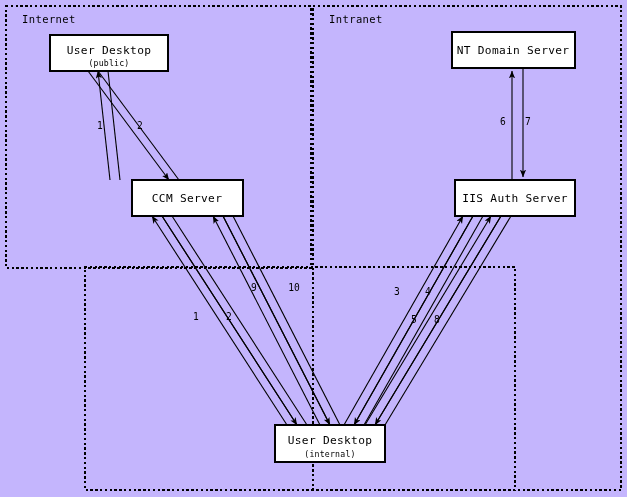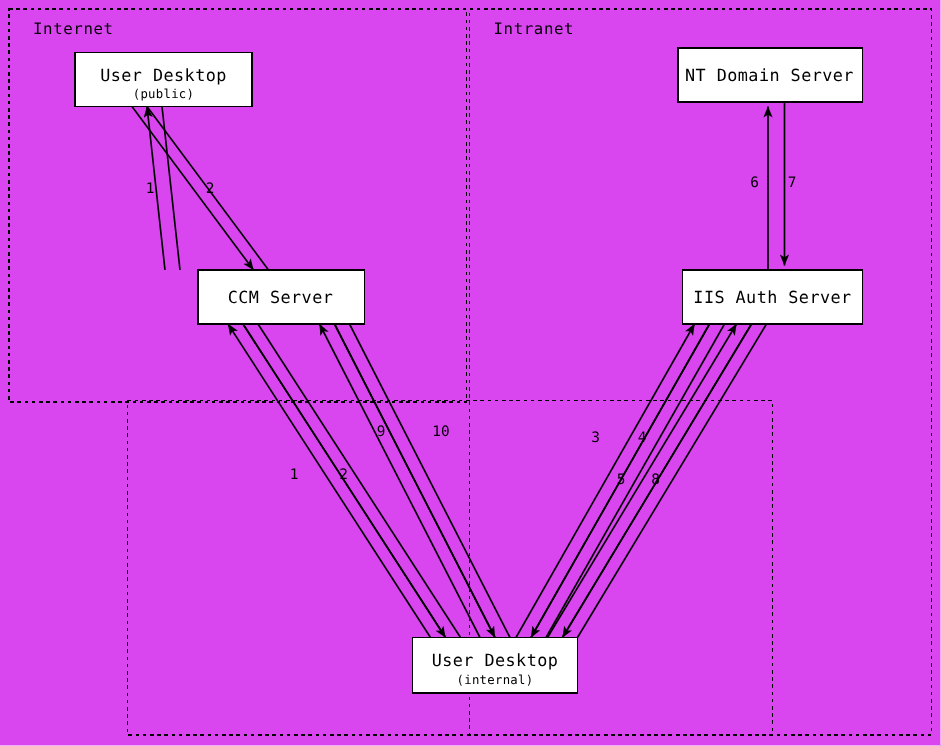--- a/index.html
+++ b/index.html
@@ -10,21 +10,21 @@
   body {
     width: 627px;
     height: 497px;
     font-family: "DejaVu Sans Mono", monospace;
     overflow: hidden;
   }
   #diagram-root {
     position: relative;
     width: 627px;
     height: 497px;
-    background: #d946ef;
+    background: #c4b5fd;
   }
   svg.diagram {
     display: block;
     width: 627px;
     height: 497px;
   }
   .zone-outline {
     fill: none;
     stroke: #000000;
     stroke-width: 1.2;

